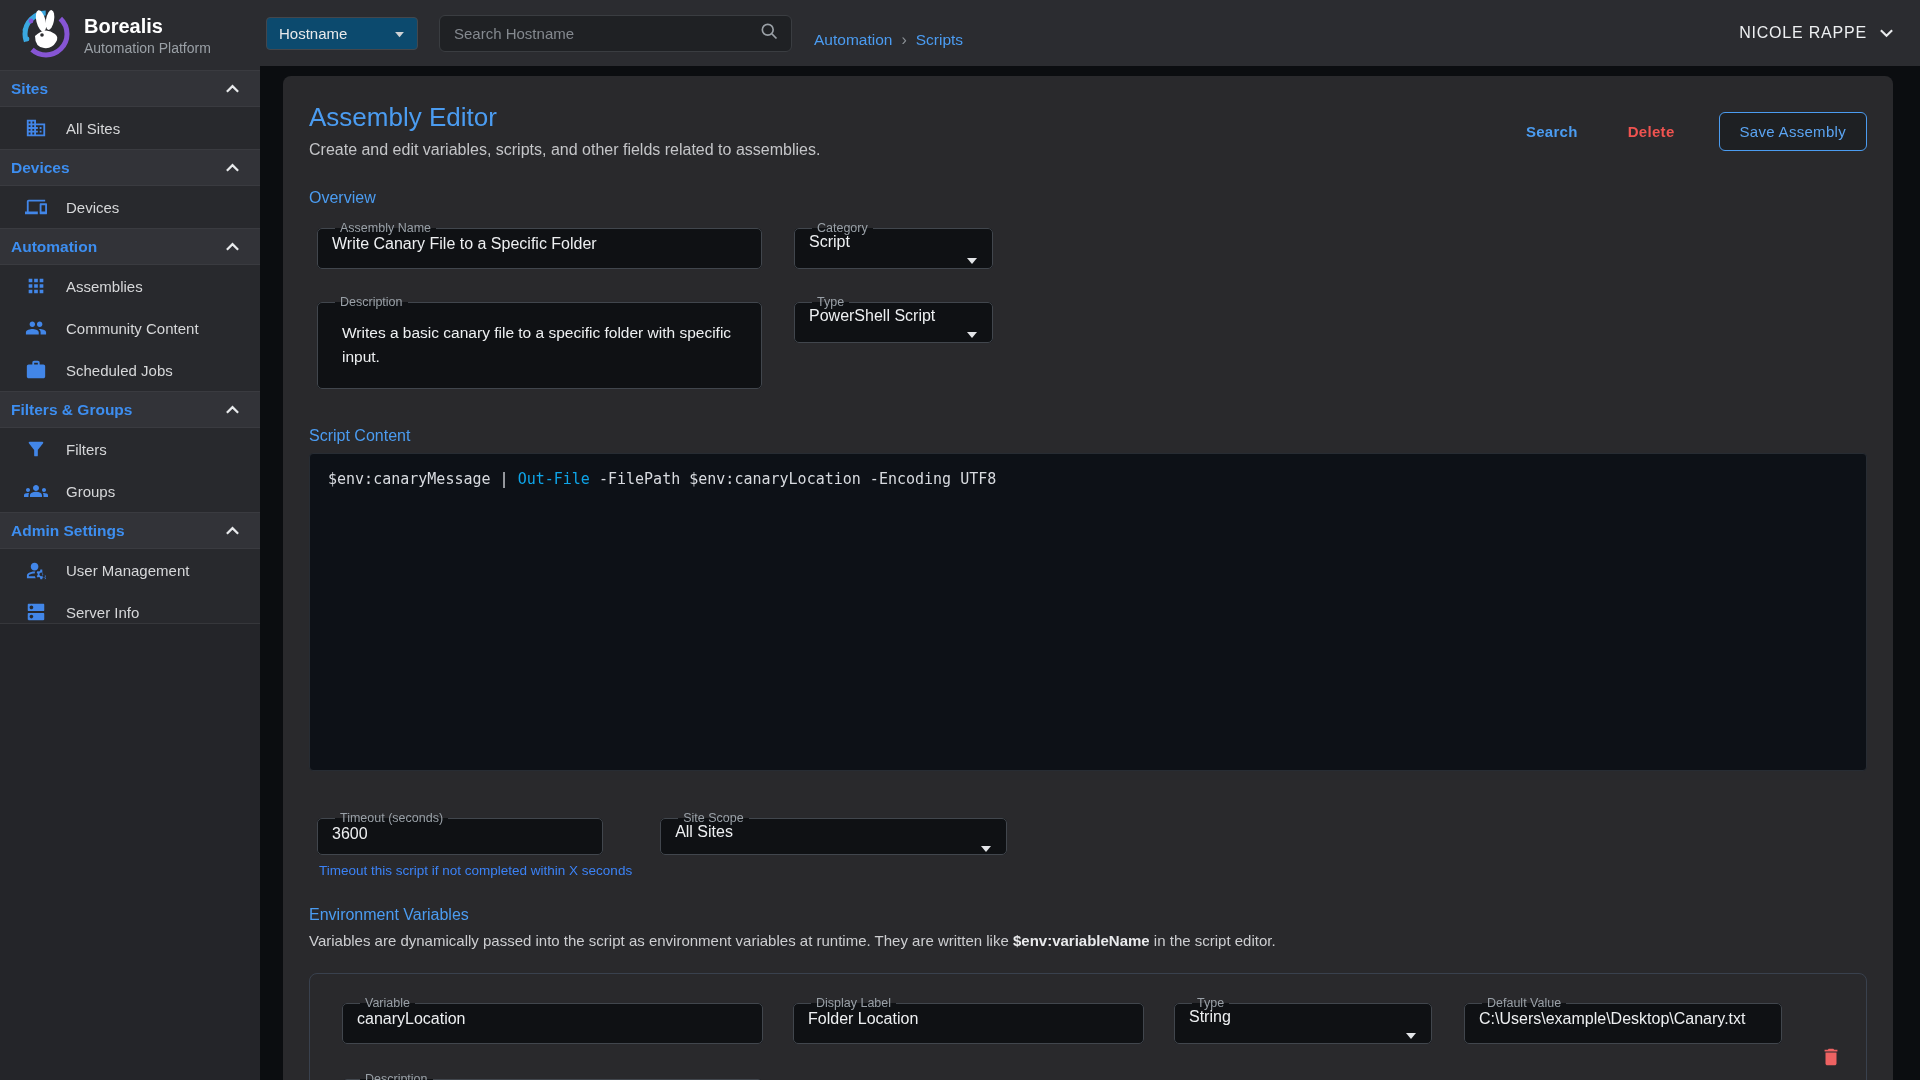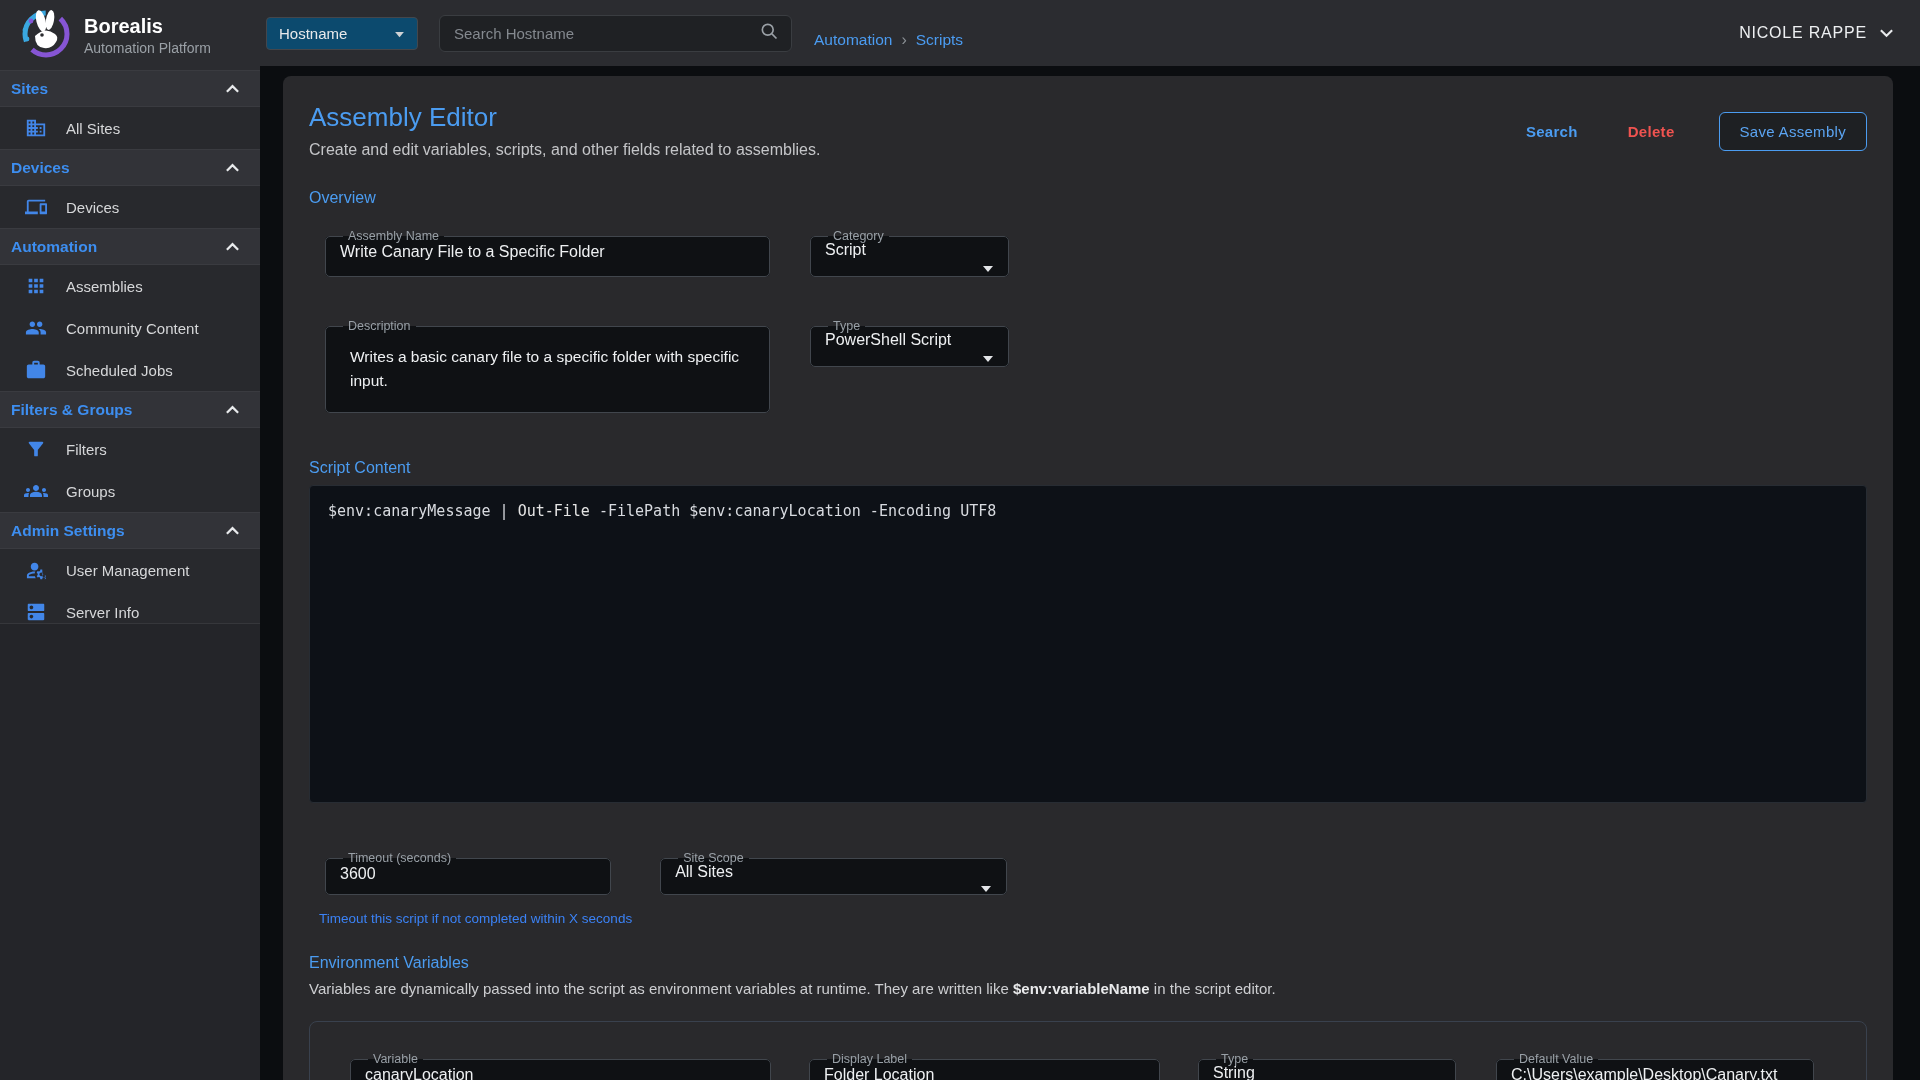--- a/index.html
+++ b/index.html
@@ -56,40 +56,40 @@
   .text-btn { background:none; border:none; font-size:15px; font-weight:600; cursor:pointer; font-family:"Liberation Sans", sans-serif; letter-spacing:0.3px; }
   .btn-rename { color:#4b9cf1; }
   .btn-delete { color:#ef5350; }
   .btn-save {
     background:#1e2023; border:1px solid #4b9cf1; color:#5ba4f2; font-size:15px; padding:10px 20px;
     border-radius:6px; cursor:pointer; font-family:"Liberation Sans", sans-serif; letter-spacing:0.3px;
   }
   .section-heading { font-size:16px; color:#4b9cf1; font-weight:400; }
   
   fieldset.fld {
-    margin:16px; background:#0f1114; border:1px solid #41464d; border-radius:5px; padding:0 4px 0 12px; position:relative;
+    margin:8px; background:#0f1114; border:1px solid #41464d; border-radius:5px; padding:0 4px 0 12px; position:relative;
   }
   fieldset.fld legend { font-size:12.5px; color:#99a0a7; padding:0 5px; margin-left:5px; }
   fieldset.fld input {
     width:100%; background:transparent; border:none; outline:none; color:#eef0f2; font-size:16px;
     padding:0 2px 8px 2px; margin-top:-2px; font-family:"Liberation Sans", sans-serif;
   }
   fieldset.fld textarea {
     width:100%; background:transparent; border:none; outline:none; color:#eef0f2; font-size:15.5px;
     resize:none; padding:12px 8px 0 12px; font-family:"Liberation Sans", sans-serif; line-height:1.55;
   }
   .select-value { font-size:16px; color:#eef0f2; padding:0 2px 8px 2px; margin-top:-2px; cursor:pointer; }
   .caret { position:absolute; right:14px; top:50%; margin-top:-1px; }
   .row { display:flex; align-items:flex-start; }
   
   .code-editor {
     margin-top:8px; width:1558px; height:318px; background:#0d1117; border:1px solid #272c33; border-radius:4px;
     padding:16px 18px; font-family:"DejaVu Sans Mono", monospace; font-size:15px; color:#d8dbe0;
   }
-  .tok-cmdlet { color:#e5e5e5; }
+  .tok-cmdlet { color:#0ea5e9; }
   .helper-text { margin:8px 0 0 10px; font-size:13.5px; color:#3b82f6; }
   .env-desc { margin-top:8px; font-size:15px; color:#cdced1; }
   .env-desc b { color:#e9eaec; }
   .env-container { margin-top:24px; border:1px solid #39414e; border-radius:8px; padding:14px 24px 40px 24px; position:relative; height:260px; }
   .req-row { margin-top:20px; display:flex; align-items:center; }
   .req-label { font-size:14.5px; color:#c6c7ca; }
   .checkbox { width:22px; height:22px; border-radius:4px; margin-left:18px; background:#2f3136; cursor:pointer; display:flex; align-items:center; justify-content:center; }
   .checkbox.checked { background:#92c7f7; }
   .checkbox svg { display:none; }
   .checkbox.checked svg { display:block; }

